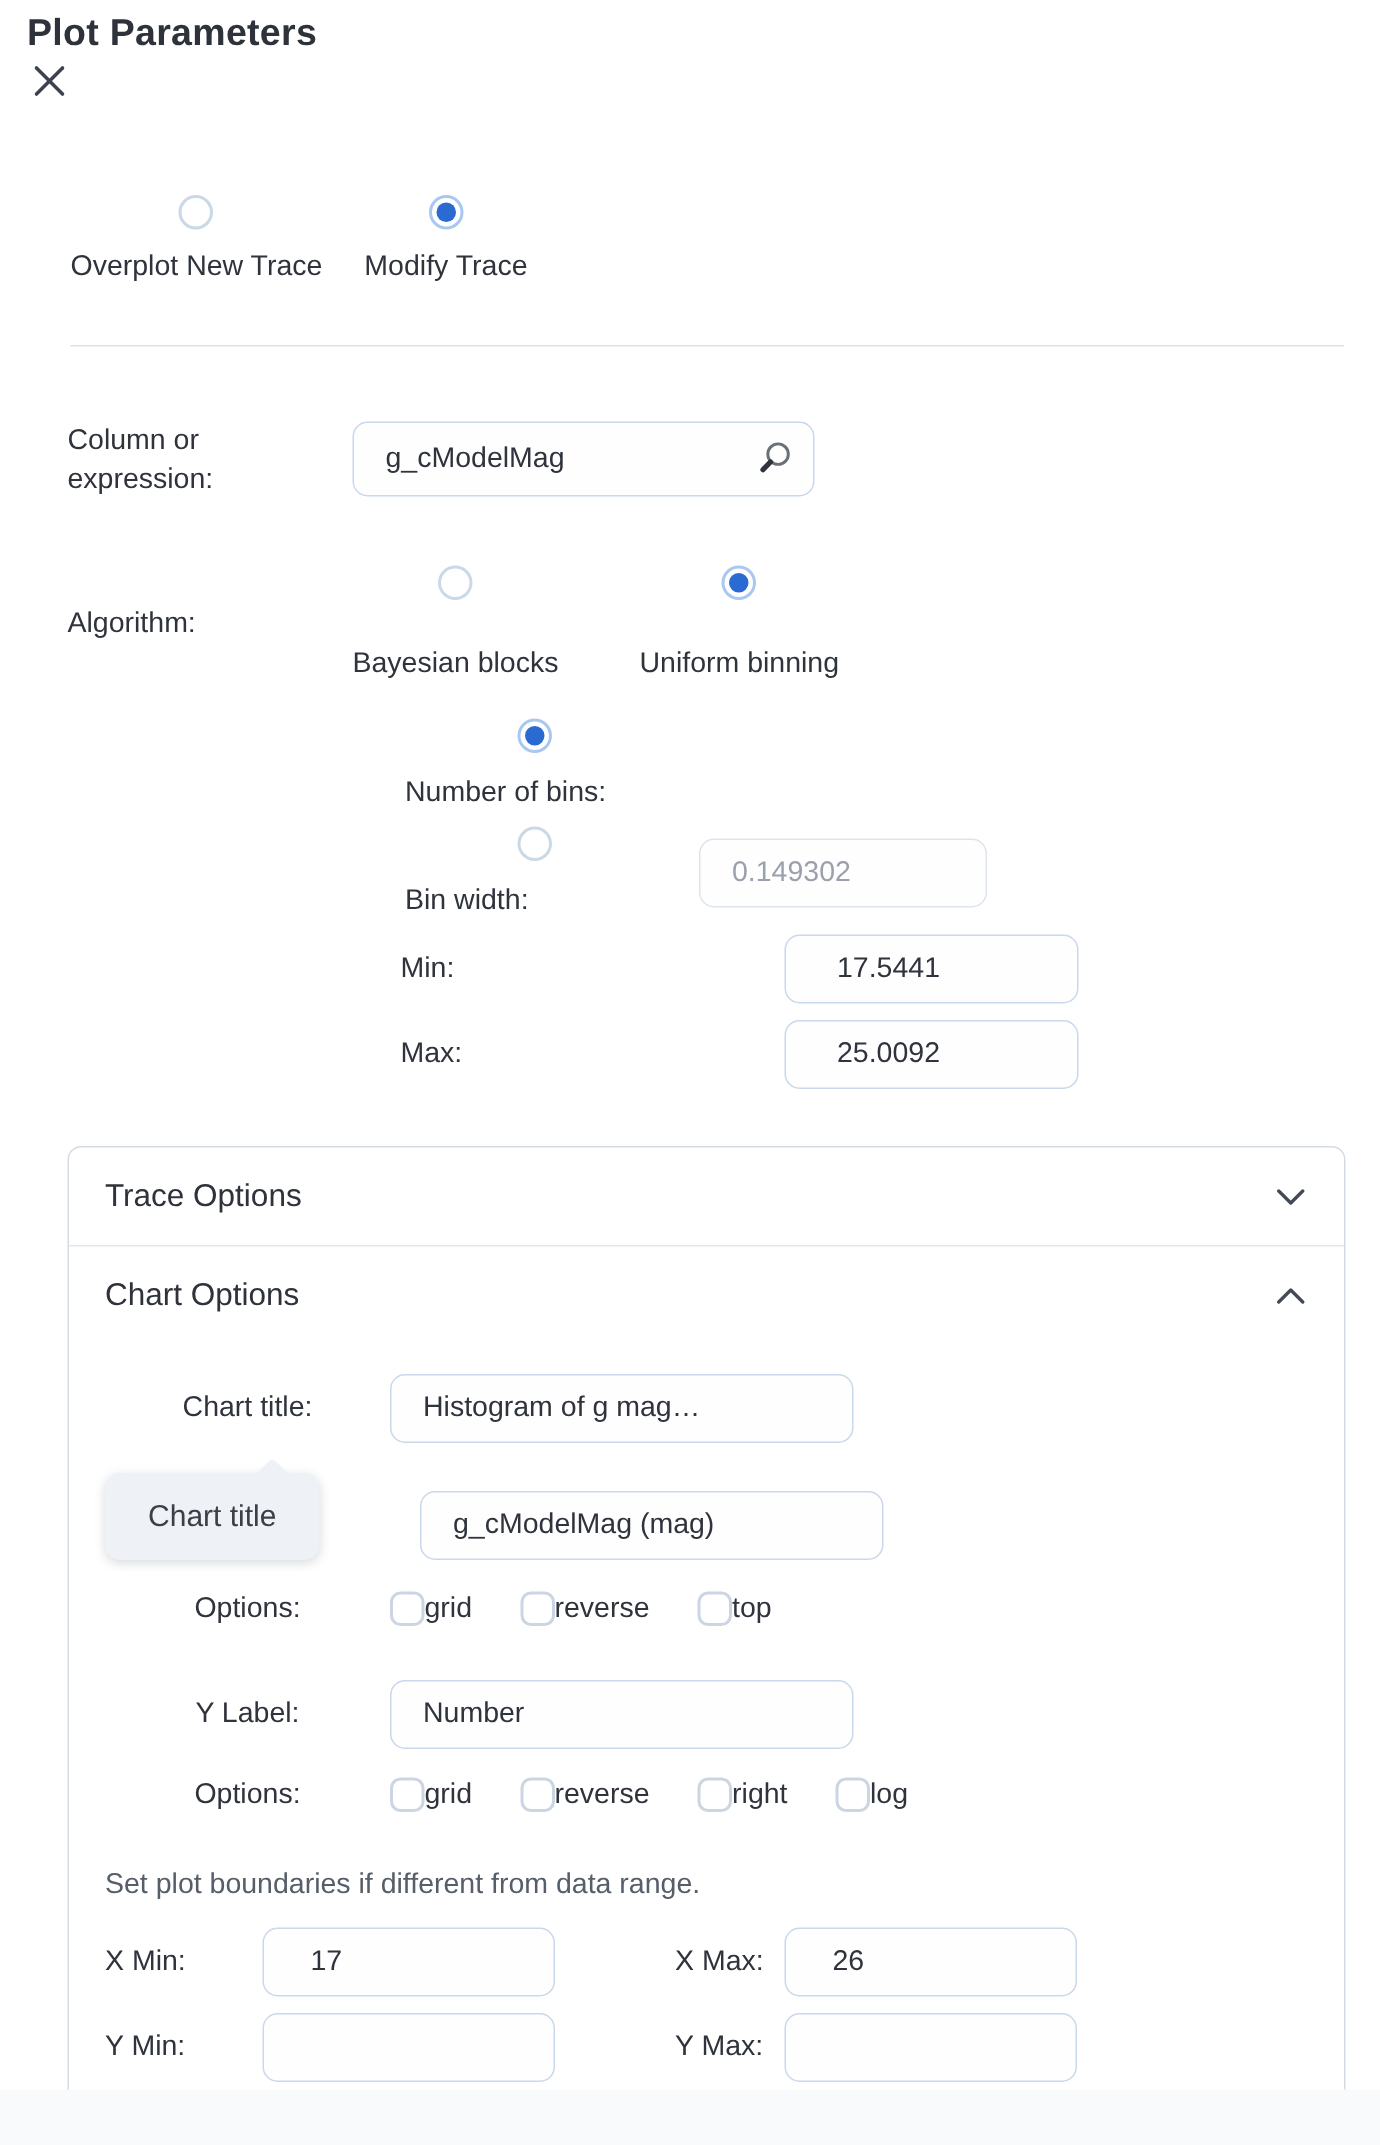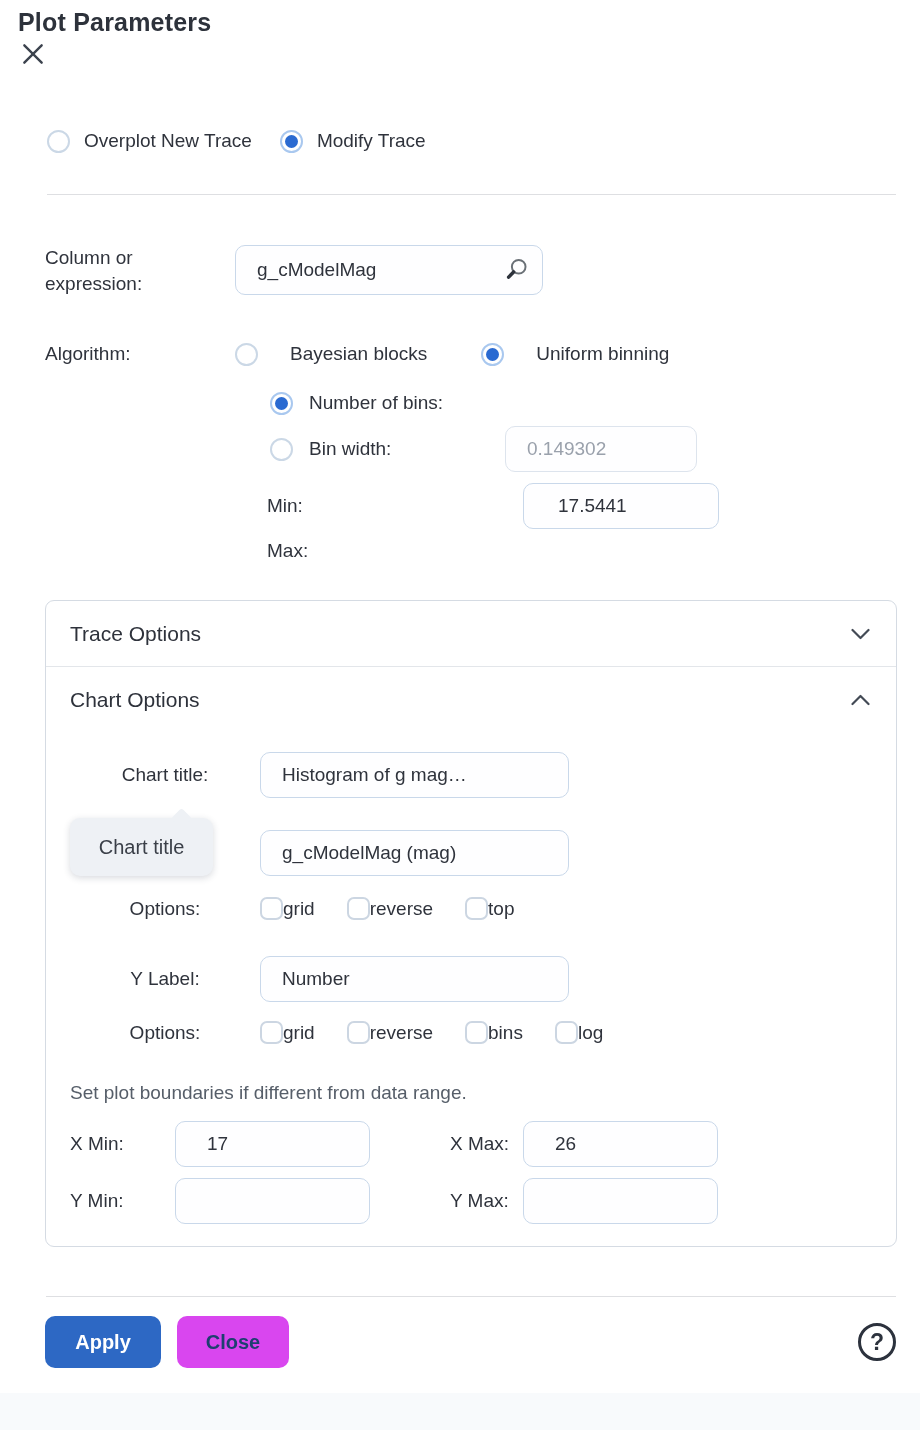--- a/index.html
+++ b/index.html
@@ -15,21 +15,21 @@
   
   .header { display: flex; justify-content: space-between; align-items: flex-start; padding: 8px 20px 0 18px; flex-direction: column; }
   .title { font-size: 25px; font-weight: 700; color: #2d323b; letter-spacing: 0.2px; }
   .close-btn { background: none; border: none; cursor: pointer; padding: 2px; margin-top: 2px; }
 
   
   .radio { display: inline-block; width: 23px; height: 23px; border-radius: 50%;
            border: 2px solid #cbd8e6; background: #fff; position: relative; flex: none; }
   .radio.checked { border-color: #a9c8ef; }
   .radio.checked::after { content: ""; position: absolute; inset: 3px; border-radius: 50%; background: #2a6ad1; }
-  .rgroup { display: inline-flex; gap: 14px; cursor: pointer; }
+  .rgroup { display: inline-flex; align-items: center; gap: 14px; cursor: pointer; flex-direction: column; }
   .rgroup .rlabel { font-size: 19px; color: #2f333c; }
   .checkbox { display: inline-block; width: 23px; height: 23px; border-radius: 7px;
               border: 2px solid #ccd6e2; background: #fff; flex: none; }
   .cbgroup { display: inline-flex; align-items: center; gap: 0; cursor: pointer; }
   .cbgroup .cblabel { font-size: 19px; color: #2f333c; }
 
   
   .tbox { border: 1px solid #c9d8ea; border-radius: 10px; background: #fefeff;
           font-family: "Liberation Sans", sans-serif; font-size: 19px; color: #2f333c;
           height: 46px; padding: 0 16px 0 21px; outline: none; }
@@ -63,21 +63,21 @@
   .panel-header { height: 66px; display: flex; align-items: center; justify-content: space-between;
                   padding: 0 26px 0 24px; cursor: pointer; }
   .panel-header .ptitle { font-size: 21px; color: #2e323b; }
   .panel-header.top { border-bottom: 1px solid #e3e6ea; }
   .panel-body { padding: 19px 24px 22px 24px; }
 
   .crow { display: flex; align-items: center; }
   .clabel { width: 190px; font-size: 19px; color: #2f333c; flex: none; text-align: center; }
   .c-input { width: 309px; }
 
-  .tooltip-row { margin-top: 20px; align-items: flex-end; }
+  .tooltip-row { margin-top: 20px; align-items: flex-end; gap: 20px; }
   .tooltip { position: relative; width: 143px; height: 58px; background: #eef1f5; border-radius: 10px;
              box-shadow: 0 2px 7px rgba(40,50,70,0.18); display: flex; align-items: center;
              justify-content: center; font-size: 20px; color: #3a3f48; flex: none; margin-right: 47px; }
   .tooltip::before { content: ""; position: absolute; top: -7px; left: 104px; width: 15px; height: 15px;
                      background: #eef1f5; transform: rotate(45deg); border-radius: 3px; }
 
   .opts-row { margin-top: 21px; }
   .opts-row .cbgroup { margin-right: 32px; }
   .ylab-row { margin-top: 36px; }
   .opts-row2 { margin-top: 19px; }
@@ -172,20 +172,21 @@
     <input class="tbox muted" value="0.149302" style="">
   </div>
 
   <div class="minmax-row">
     <div class="mlabel">Min:</div>
     <input class="tbox" value="17.5441" style="">
   </div>
 
   <div class="minmax-row">
     <div class="mlabel">Max:</div>
+    <input class="tbox" value="25.0092" style="">
   </div>
 
   <div class="panel">
 
     <div class="panel-header top">
       <span class="ptitle">Trace Options</span>
       <svg width="19" height="12" viewBox="0 0 19 12" fill="none" stroke="#434a55" stroke-width="2.2" stroke-linecap="round" stroke-linejoin="round">
         <polyline points="1.5,2 9.5,10 17.5,2"></polyline>
       </svg>
     </div>
@@ -237,21 +238,21 @@
         <label class="cbgroup">
           <span class="checkbox"></span>
           <span class="cblabel">grid</span>
         </label>
         <label class="cbgroup">
           <span class="checkbox"></span>
           <span class="cblabel">reverse</span>
         </label>
         <label class="cbgroup">
           <span class="checkbox"></span>
-          <span class="cblabel">bins</span>
+          <span class="cblabel">right</span>
         </label>
         <label class="cbgroup">
           <span class="checkbox"></span>
           <span class="cblabel">log</span>
         </label>
       </div>
 
       <div class="note">Set plot boundaries if different from data range.</div>
 
       <div class="brow">

